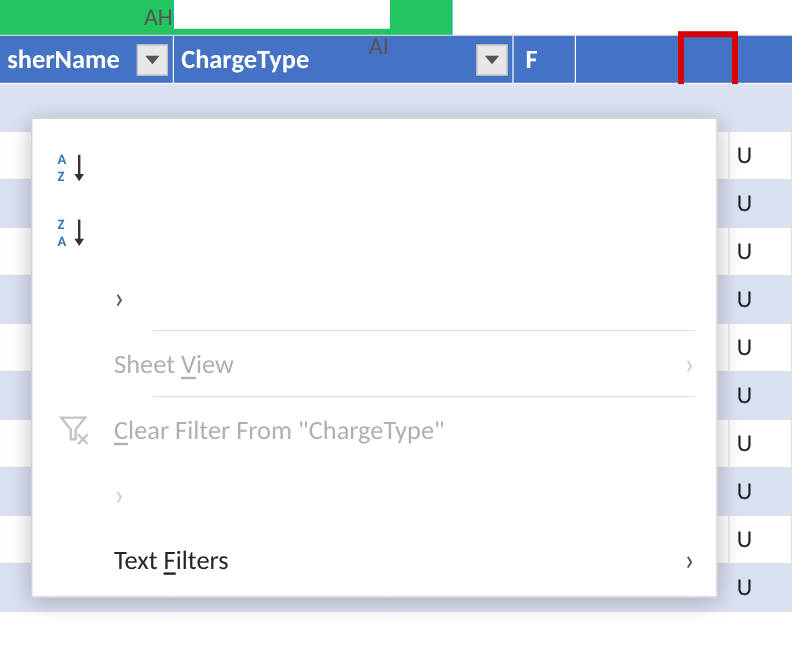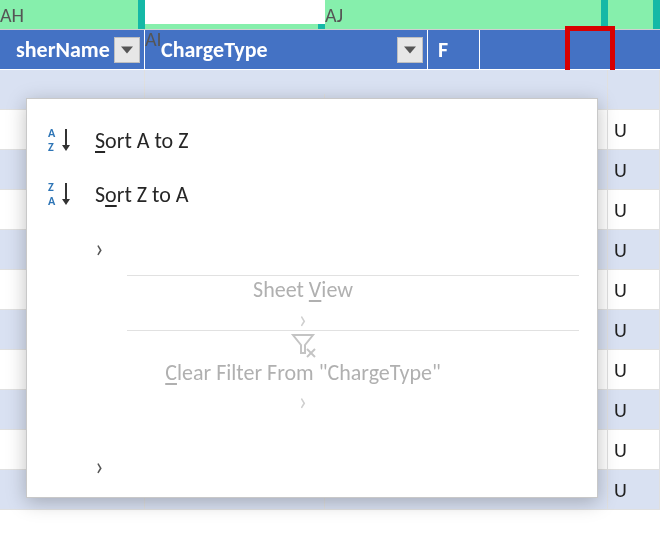--- a/index.html
+++ b/index.html
@@ -1,48 +1,47 @@
 <!DOCTYPE html>
 <html><head>
 <meta charset="utf-8">
 <style>
   html,body{margin:0;padding:0;font-family:"Segoe UI","Calibri",Arial,sans-serif;background:#fff;width:660px;height:542px;overflow:hidden;}
   *{box-sizing:border-box;}
   .col-letters{display:flex;height:30px;border-bottom:1px solid #d0d0d0;}
-  .col-letter{flex:0 0 auto;text-align:left;font-size:20px;color:#555;border-right:7px solid #14b8a6;background:#86efac;line-height:30px;}
+  .col-letter{flex:0 0 auto;text-align:right;font-size:20px;color:#555;border-right:1px solid #14b8a6;background:#22c55e;line-height:30px;}
   .col-ah{width:145px;}
   .col-ai{width:180px;margin-top:24px;}
   .col-aj{width:283px;}
   .col-ak{width:52px;}
   .header-row{display:flex;height:40px;background:#4472C4;border-bottom:1px solid #fff;}
-  .header-cell{display:flex;align-items:center;justify-content:space-between;color:#fff;font-size:22px;font-weight:bold;border-right:1px solid #fff;padding:0 4px 0 16px;position:relative;}
+  .header-cell{display:flex;align-items:center;justify-content:space-between;color:#fff;font-size:22px;font-weight:bold;border-right:1px solid #fff;padding:0 4px 0 6px;position:relative;}
   .filter-btn{width:26px;height:26px;background:#e7e7e7;border:1px solid #bfbfbf;display:flex;align-items:center;justify-content:center;flex:0 0 auto;}
   .filter-btn svg{width:12px;height:12px;}
   .highlight-box{position:absolute;border:5px solid #d80000;pointer-events:none;}
   .data-rows{position:relative;}
   .data-row{display:flex;height:40px;border-bottom:1px solid #e0e0e0;}
   .data-row.even{background:#d9e1f2;}
   .data-cell{border-right:1px solid #e0e0e0;font-size:20px;color:#222;display:flex;align-items:center;padding-left:6px;overflow:hidden;}
   .menu{position:absolute;left:26px;top:98px;width:572px;background:#fff;border:1px solid #c8c8c8;box-shadow:0 4px 18px rgba(0,0,0,.25);padding:14px 0 4px 0;}
   .menu-item{display:flex;align-items:center;height:54px;font-size:22px;color:#262626;padding-right:18px;position:relative;}
-  .menu-item.disabled{color:#b0b0b0;flex-direction:column;}
+  .menu-item.disabled{color:#b0b0b0;}
   .menu-icon{width:68px;display:flex;align-items:center;justify-content:center;flex:0 0 auto;}
   .menu-label{flex:1 1 auto;white-space:nowrap;}
   .chev{flex:0 0 auto;color:#555;font-size:26px;}
   .menu-item.disabled .chev{color:#cfcfcf;}
   .sep{height:1px;background:#e1e1e1;margin-left:100px;margin-right:18px;}
   .u{text-decoration:underline;text-underline-offset:3px;}
 </style>
 </head>
 <body>
 
 <div class="col-letters">
   <div class="col-letter col-ah">AH</div>
   <div class="col-letter col-ai">AI</div>
-  <div class="col-letter col-aj">AJ</div>
   <div class="col-letter col-ak"></div>
 </div>
 
 <div class="header-row">
   <div class="header-cell col-ah">
     <span>sherName</span>
     <span class="filter-btn">
       <svg viewBox="0 0 10 6">
           <path d="M0 0 L10 0 L5 6 Z" fill="#555"></path>
         </svg>
@@ -135,33 +134,31 @@
 <div class="menu">
   <div class="menu-item">
     <span class="menu-icon">
       <svg width="30" height="30" viewBox="0 0 30 30">
         <text x="2" y="12" font-size="12" fill="#2e75b6" font-weight="bold">A</text>
         <text x="2" y="26" font-size="12" fill="#2e75b6" font-weight="bold">Z</text>
         <line x1="20" y1="4" x2="20" y2="24" stroke="#333" stroke-width="2"></line>
         <path d="M16 20 L20 26 L24 20" fill="#333"></path>
       </svg>
     </span>
-    <span class="menu-label"><span class="u">S</span><span>ort A to Z</span></span>
   </div>
 
   <div class="menu-item">
     <span class="menu-icon">
       <svg width="30" height="30" viewBox="0 0 30 30">
         <text x="2" y="12" font-size="12" fill="#2e75b6" font-weight="bold">Z</text>
         <text x="2" y="26" font-size="12" fill="#2e75b6" font-weight="bold">A</text>
         <line x1="20" y1="4" x2="20" y2="24" stroke="#333" stroke-width="2"></line>
         <path d="M16 20 L20 26 L24 20" fill="#333"></path>
       </svg>
     </span>
-    <span class="menu-label">S<span class="u">o</span><span>rt Z to A</span></span>
   </div>
 
   <div class="menu-item">
     <span class="menu-icon"></span>
     <span class="chev">›</span>
   </div>
   <div class="sep"></div>
 
   <div class="menu-item disabled">
     <span class="menu-icon"></span>
@@ -181,15 +178,16 @@
     <span class="menu-label"><span class="u">C</span><span>lear Filter From "ChargeType"</span></span>
   </div>
 
   <div class="menu-item disabled">
     <span class="menu-icon"></span>
     <span class="chev">›</span>
   </div>
 
   <div class="menu-item">
     <span class="menu-icon"></span>
+    <span class="menu-label">Text <span class="u">F</span>ilters</span>
     <span class="chev">›</span>
   </div>
 </div>
 
 </body></html>

